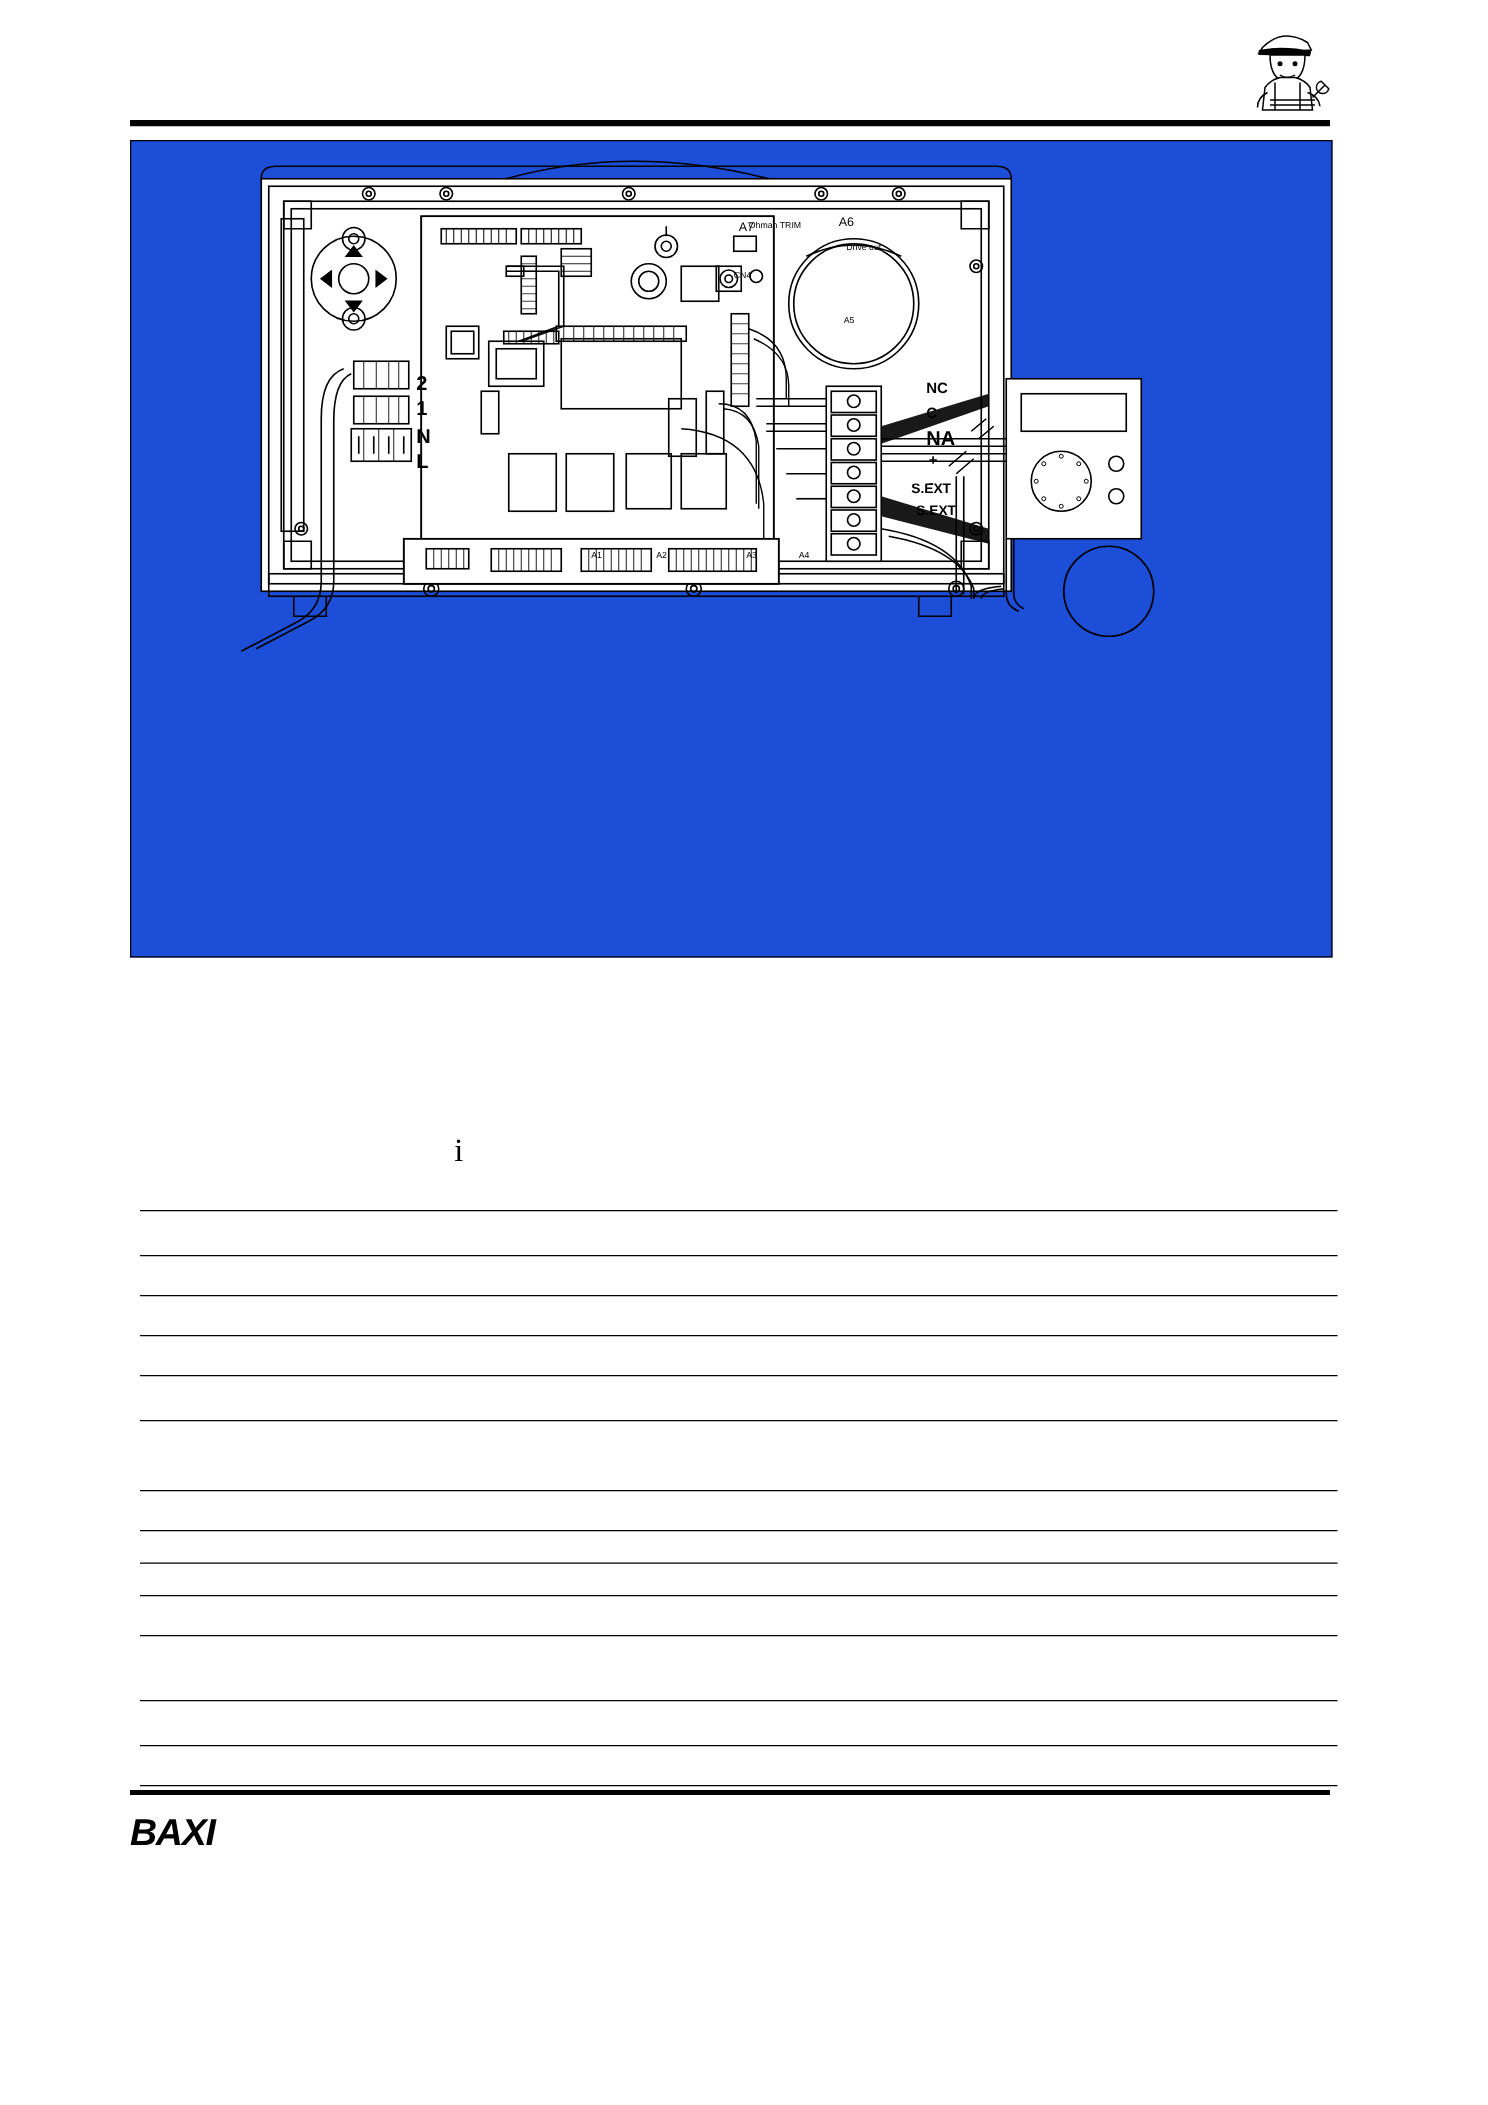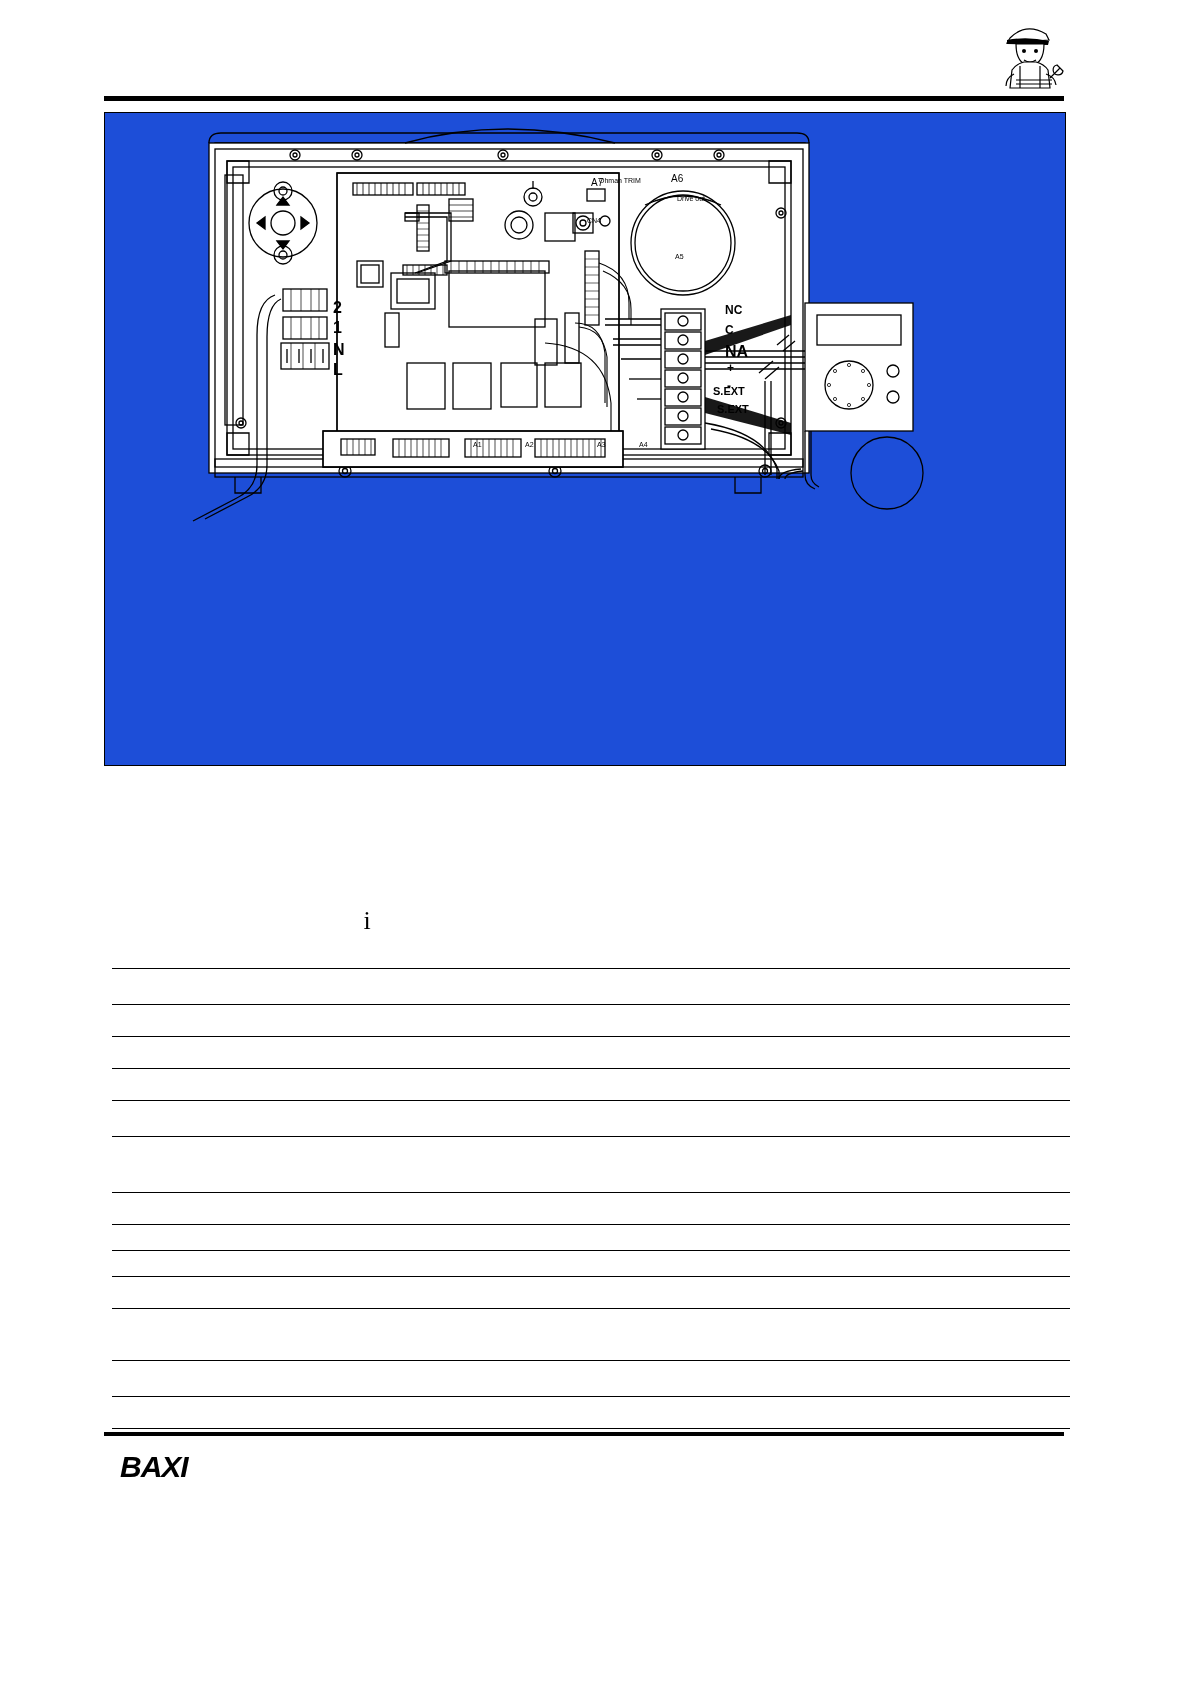--- a/index.html
+++ b/index.html
@@ -76,39 +76,39 @@
   .footer-rule {
     position: absolute;
     left: 104px;
     top: 1432px;
     width: 960px;
     height: 4px;
     background: #000000;
   }
   .brand {
     position: absolute;
-    left: 120px;
+    left: 104px;
     top: 1450px;
     font-family: "Liberation Sans", sans-serif;
     font-weight: bold;
     font-style: italic;
     font-size: 30px;
     letter-spacing: -1px;
     color: #000000;
   }
 
   
   .lbl {
     position: absolute;
     font-family: "Liberation Sans", sans-serif;
     font-size: 10px;
     color: #000;
     white-space: nowrap;
   }
-  .lbl-b { font-weight: bold; }
+  .lbl-b { font-weight: bold; margin-left: 16px; }
   .lbl-lg { font-size: 16px; font-weight: bold; }
   .lbl-sm { font-size: 7px; }
 </style>
 </head>
 <body>
 
 <div class="installer-icon">
   <svg width="80" height="72" viewBox="0 0 80 72" xmlns="http://www.w3.org/2000/svg">
     <g fill="none" stroke="#000" stroke-width="1.2">
 

